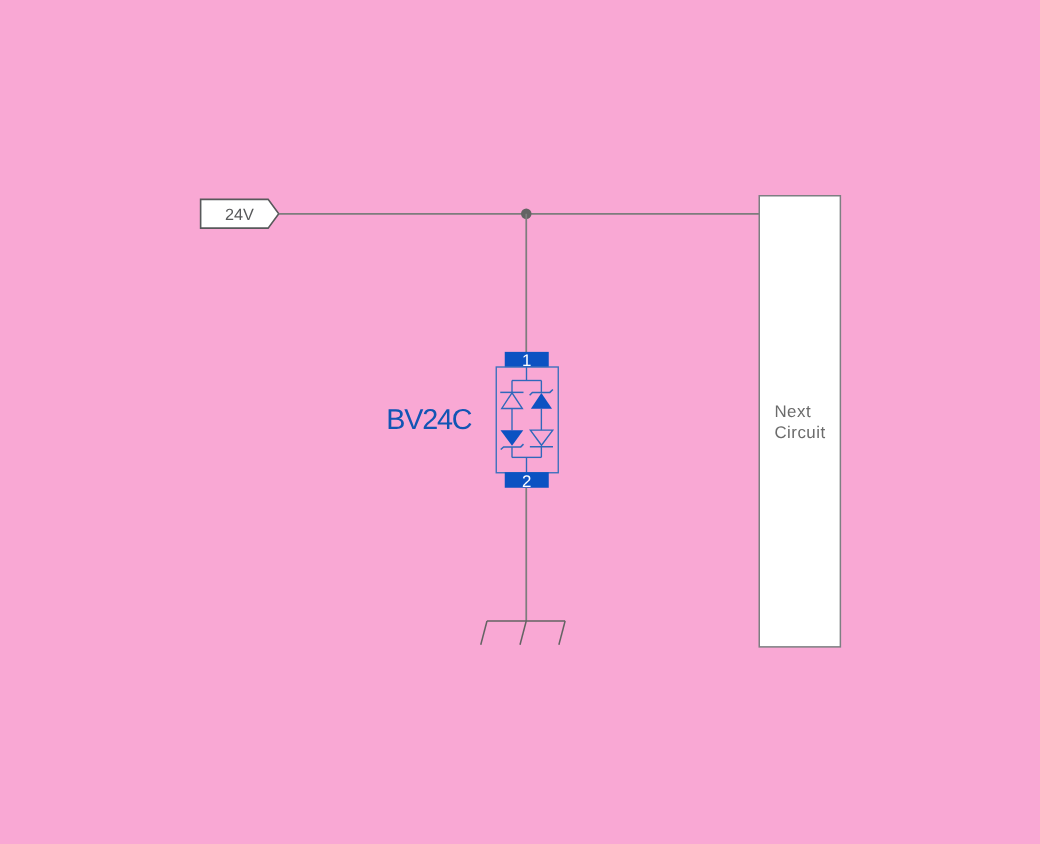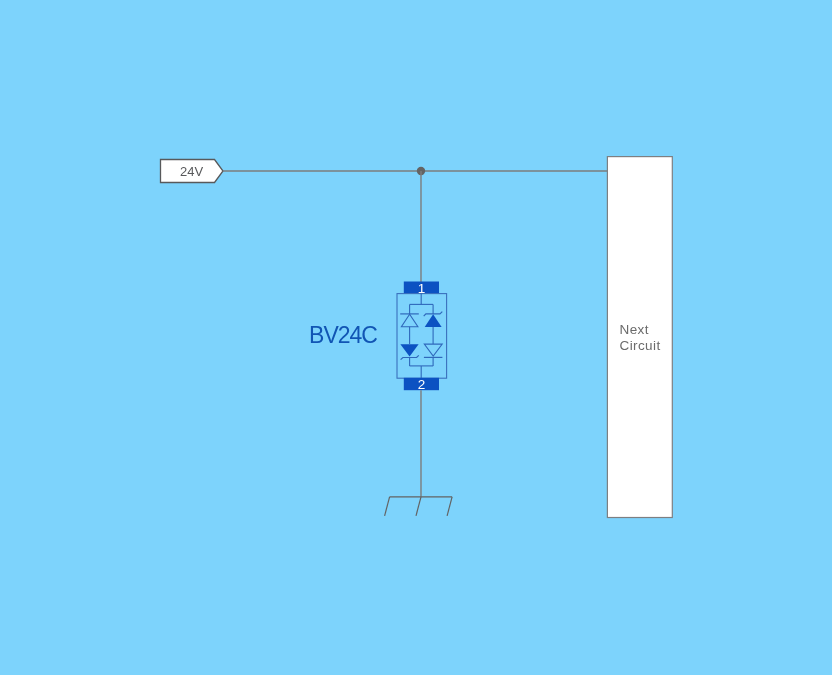--- a/index.html
+++ b/index.html
@@ -1,17 +1,17 @@
 <!DOCTYPE html>
 <html><head>
 <meta charset="utf-8">
 <title>Circuit</title>
 <style>
   html,body{margin:0;padding:0;background:#ffffff;}
-  .page{width:832px;height:675px;position:relative;background:#7dd3fc;overflow:hidden;}
+  .page{width:832px;height:675px;position:relative;background:#f9a8d4;overflow:hidden;}
   text{font-family:"Liberation Sans", sans-serif;}
 </style>
 </head>
 <body>
 <div class="page">
 <svg width="832" height="675" viewBox="0 0 832 675" xmlns="http://www.w3.org/2000/svg">
 
   <g>
     <polygon points="160.5,159.5 214.5,159.5 223,171 214.5,182.5 160.5,182.5" fill="#ffffff" stroke="#58595b" stroke-width="1.3"></polygon>
     <text x="191.5" y="175.7" font-size="13" fill="#58595b" text-anchor="middle">24V</text>

